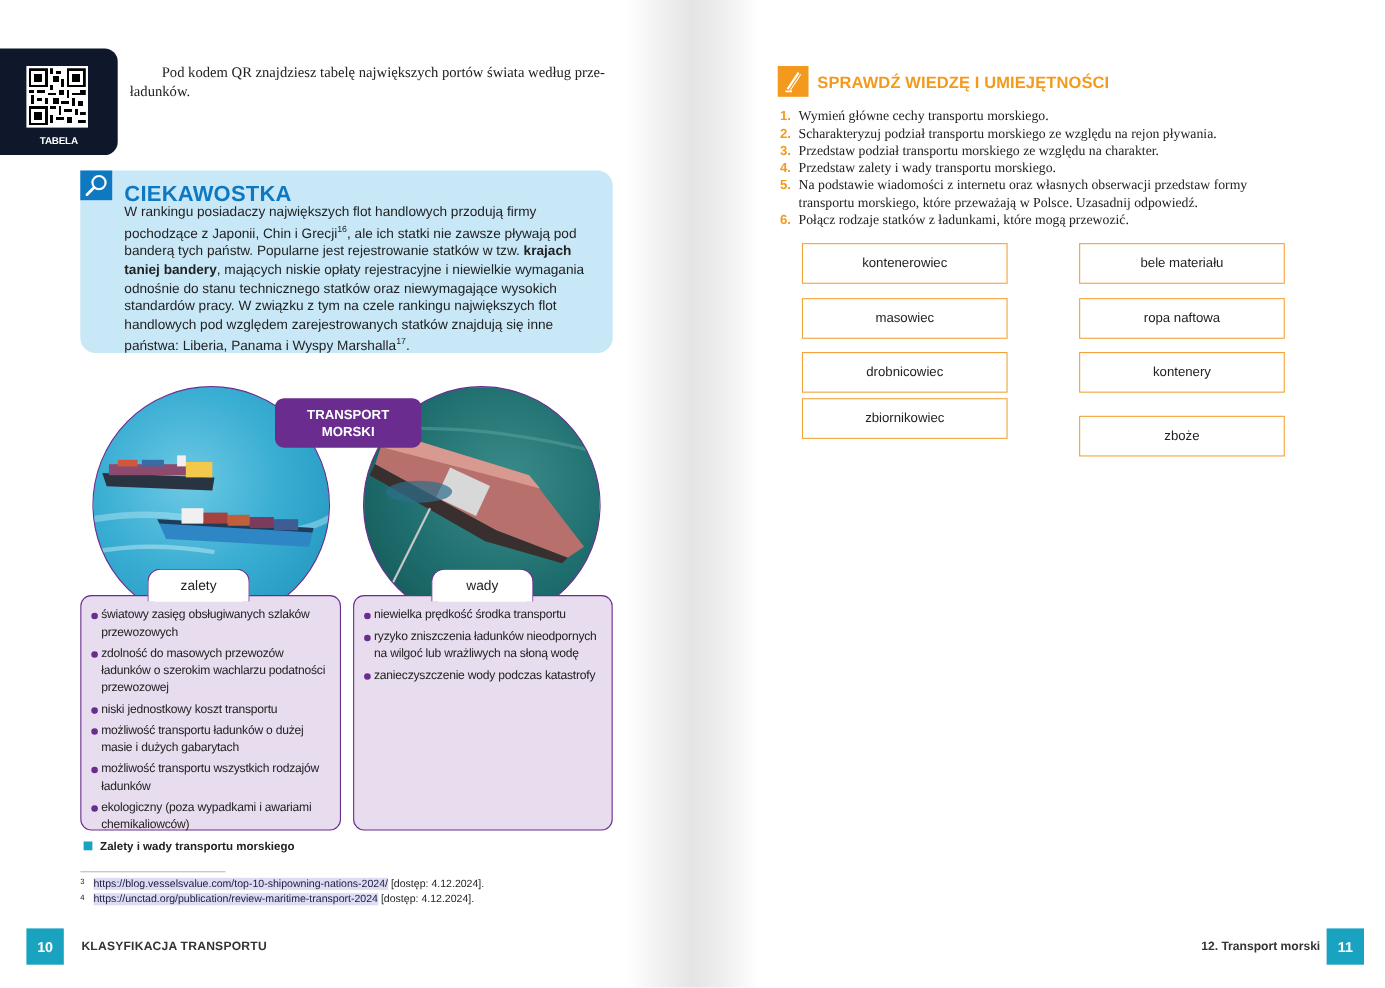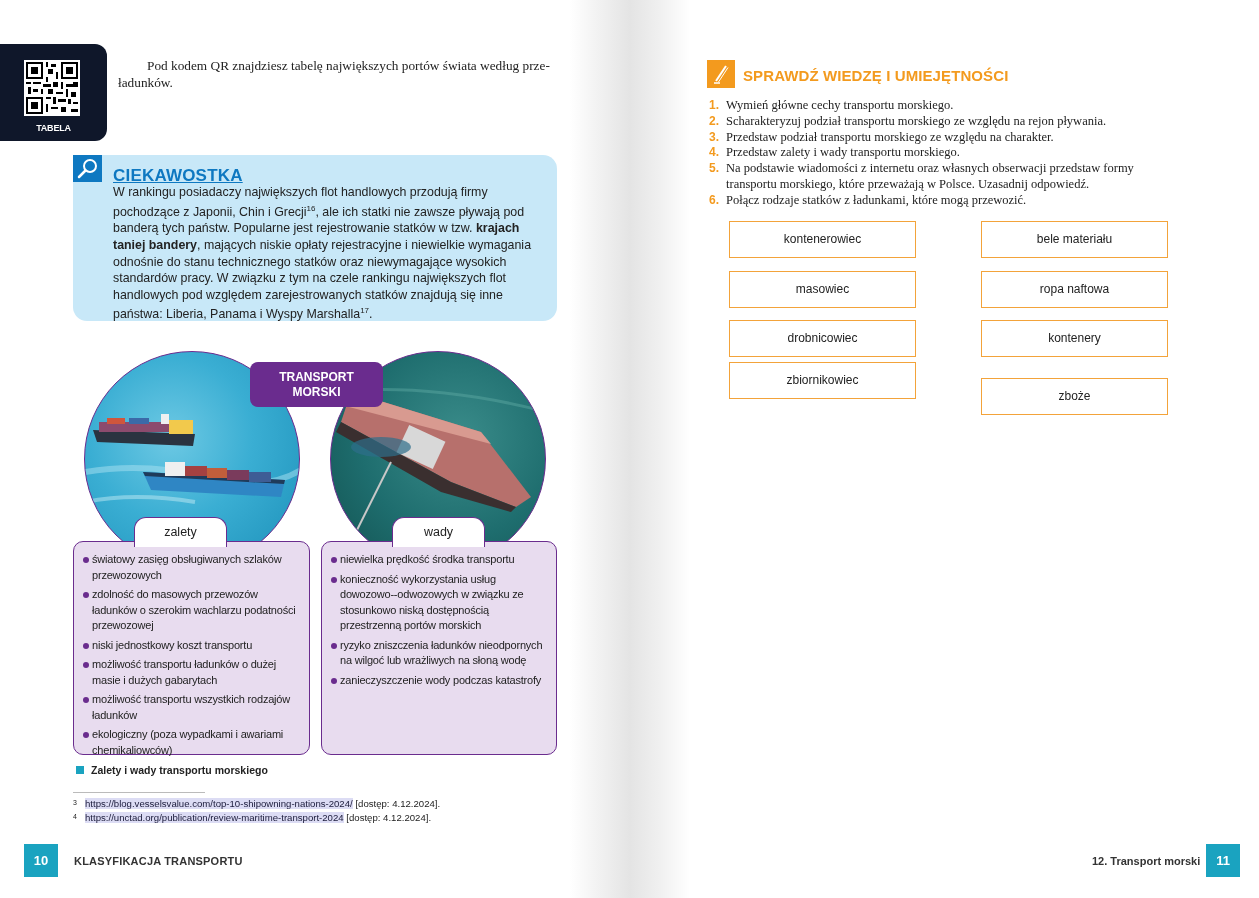--- a/index.html
+++ b/index.html
@@ -36,21 +36,21 @@
   
   .fact-box {
     position: absolute; left: 73px; top: 155px; width: 484px; height: 166px;
     background: #c8e8f8; border-radius: 0 14px 14px 14px;
   }
   .fact-icon {
     position: absolute; left: 73px; top: 155px; width: 29px; height: 27px; background: #0e78c1;
   }
   .fact-icon svg { width: 100%; height: 100%; }
   .fact-title {
-    position: absolute; left: 113px; top: 166px; font-weight: bold; font-size: 17px; color: #0e78c1; letter-spacing: 0.2px; text-decoration: underline;
+    position: absolute; left: 113px; top: 166px; font-weight: bold; font-size: 20px; color: #0e78c1; letter-spacing: 0.2px;
   }
   .fact-text {
     position: absolute; left: 113px; top: 184px; width: 432px;
     font-size: 12.4px; line-height: 16.6px; color: #222;
   }
   .fact-text b { font-weight: bold; }
   .fact-text sup { font-size: 8px; }
 
   
   .circle {
@@ -245,21 +245,20 @@
     <li>zdolność do masowych przewozów ładunków o szerokim wachlarzu podatności przewozowej</li>
     <li>niski jednostkowy koszt transportu</li>
     <li>możliwość transportu ładunków o dużej masie i dużych gabarytach</li>
     <li>możliwość transportu wszystkich rodzajów ładunków</li>
     <li>ekologiczny (poza wypadkami i awariami chemikaliowców)</li>
   </ul>
 </div>
 <div class="list-box list-right">
   <ul>
     <li>niewielka prędkość środka transportu</li>
-    <li>konieczność wykorzystania usług dowozowo--odwozowych w związku ze stosunkowo niską dostępnością przestrzenną portów morskich</li>
     <li>ryzyko zniszczenia ładunków nieodpornych na wilgoć lub wrażliwych na słoną wodę</li>
     <li>zanieczyszczenie wody podczas katastrofy</li>
   </ul>
 </div>
 
 <div class="tag tag-left">zalety</div>
 <div class="tag tag-right">wady</div>
 
 <div class="caption"><span class="caption-square"></span><span>Zalety i wady transportu morskiego</span></div>
 

